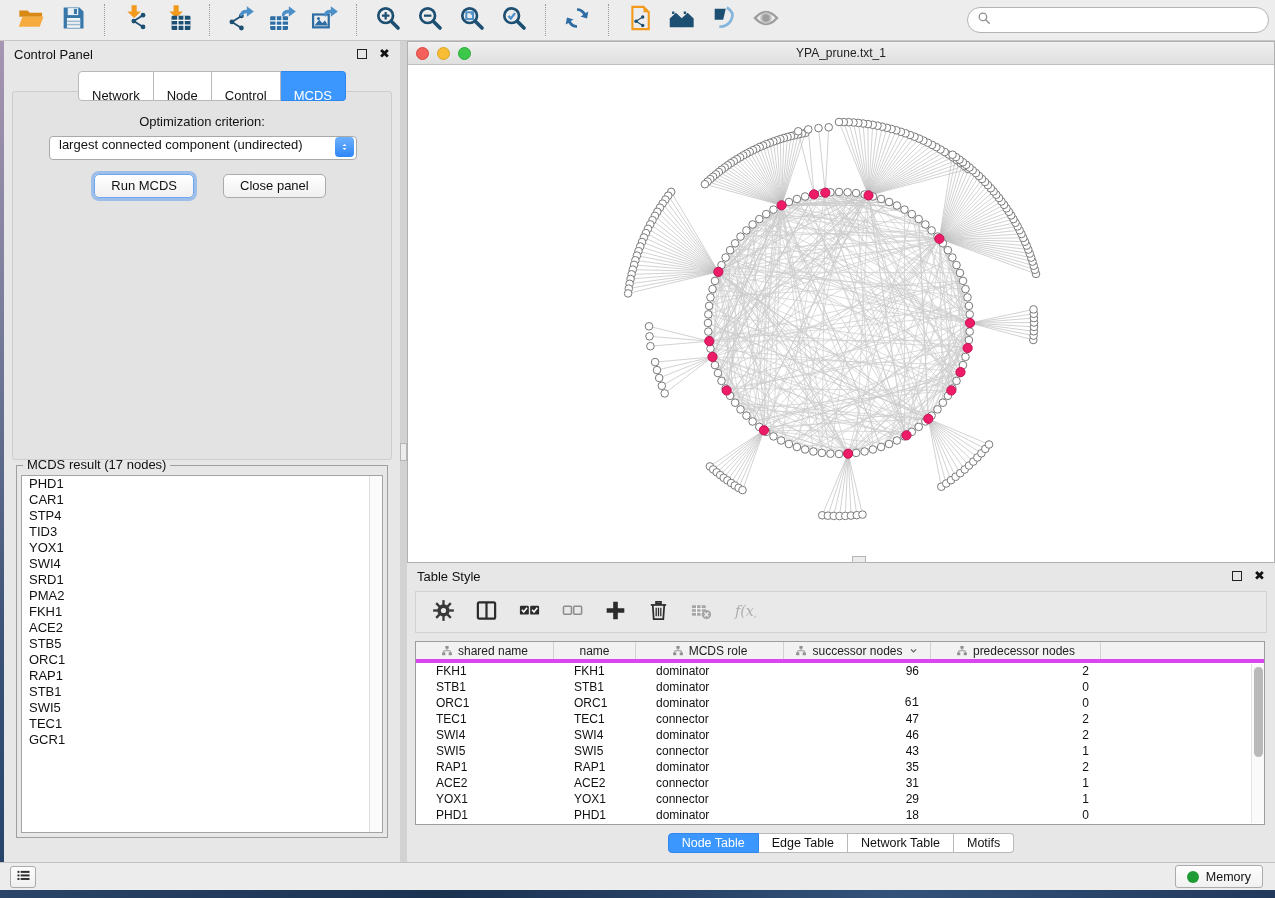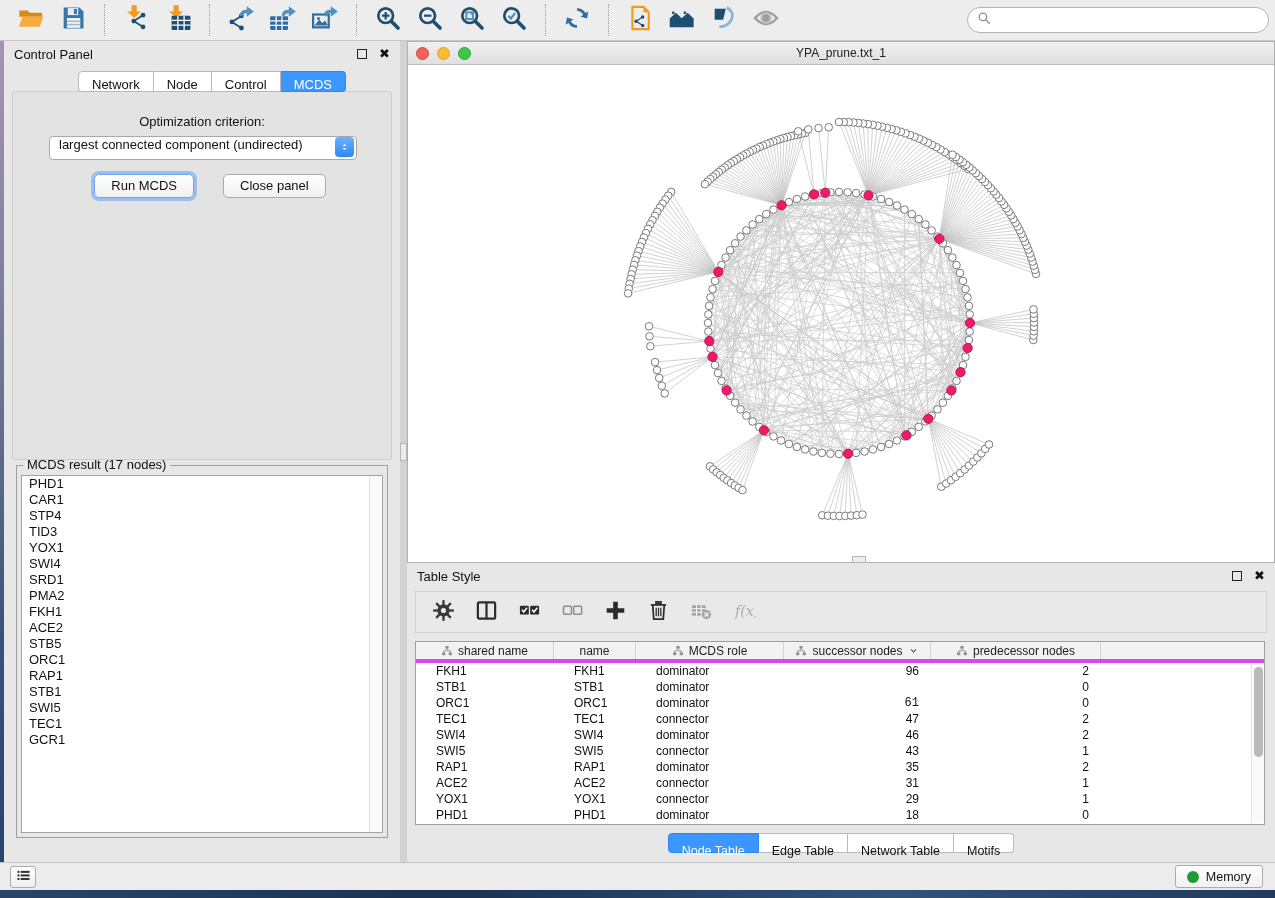--- a/index.html
+++ b/index.html
@@ -26,21 +26,21 @@
 
   
   .panel-header { height:26px; display:flex; align-items:center; padding:0 10px; font-size:13px; color:#111; }
   .panel-header .spacer { flex:1; }
   .hdr-float { width:10px; height:10px; border:1.5px solid #222; margin-right:12px; }
   .hdr-close { font-size:13px; font-weight:bold; color:#111; line-height:10px; }
 
   
   #control-panel { position:absolute; left:4px; top:41px; width:396px; height:821px; background:#e7e7e7; }
   #cp-tabs { position:absolute; top:30px; left:74px; display:flex; z-index:2; }
-  .cp-tab { height:21px; line-height:19px; padding:3px 13px; font-size:13px; background:#fff;
+  .cp-tab { height:21px; line-height:19px; padding:14px 13px; font-size:13px; background:#fff;
     border:1px solid #b9b9b9; border-left:none; color:#111; }
   .cp-tab:first-child { border-left:1px solid #b9b9b9; border-radius:4px 0 0 4px; }
   .cp-tab:last-child { border-radius:0 4px 4px 0; }
   .cp-tab.active { background:#3b97fd; border-color:#2f86ec; color:#fff; }
   #cp-inner { position:absolute; top:50px; left:8px; width:380px; height:369px;
     background:#e3e3e3; border:1px solid #cdcdcd; border-radius:3px; z-index:1; }
   #opt-label { position:absolute; top:22px; width:100%; text-align:center; font-size:13px; color:#111; }
   #opt-select { position:absolute; top:44px; left:36px; width:308px; height:24px; background:#fff;
     border:1px solid #a9a9a9; border-radius:4px; display:flex; align-items:flex-start; }
   #opt-select .sel-text { flex:1; font-size:13px; padding-left:9px; color:#111; white-space:nowrap; }
@@ -95,21 +95,21 @@
   .nt-th svg.colicon { width:12px; height:12px; }
   .nt-th svg.caret { width:11px; height:11px; }
   .nt-row { display:flex; height:16px; }
   .nt-td { font-size:12px; color:#111; line-height:16px; white-space:nowrap; overflow:hidden; }
   .al { padding-left:20px; text-align:left; }
   .ar { padding-right:12px; text-align:right; }
   #nt-scroll { position:absolute; right:0; top:22px; bottom:1px; width:13px; background:#fafafa; border-left:1px solid #e3e3e3; }
   #nt-thumb { position:absolute; left:2px; top:3px; width:9px; height:90px; background:#b9b9b9; border-radius:5px; }
 
   #tp-tabs { position:absolute; left:0; right:0; top:270px; display:flex; justify-content:center; }
-  .tp-tab { height:20px; line-height:18px; padding:8px 13px; font-size:12.5px; background:#fff;
+  .tp-tab { height:20px; line-height:18px; padding:0 13px; font-size:12.5px; background:#fff;
     border:1px solid #b9b9b9; border-left:none; color:#111; }
   .tp-tab:first-child { border-left:1px solid #b9b9b9; border-radius:4px 0 0 4px; }
   .tp-tab:last-child { border-radius:0 4px 4px 0; }
   .tp-tab.active { background:#3b97fd; border-color:#2f86ec; color:#fff; }
 
   
   #status-bar { position:absolute; left:0; top:862px; width:1275px; height:28px;
     background:#ececec; border-top:1px solid #c2c2c2; }
   #sb-list-btn { position:absolute; left:10px; top:3px; width:26px; height:22px;
     background:linear-gradient(#fdfdfd,#efefef); border:1px solid #ababab; border-radius:3px;

